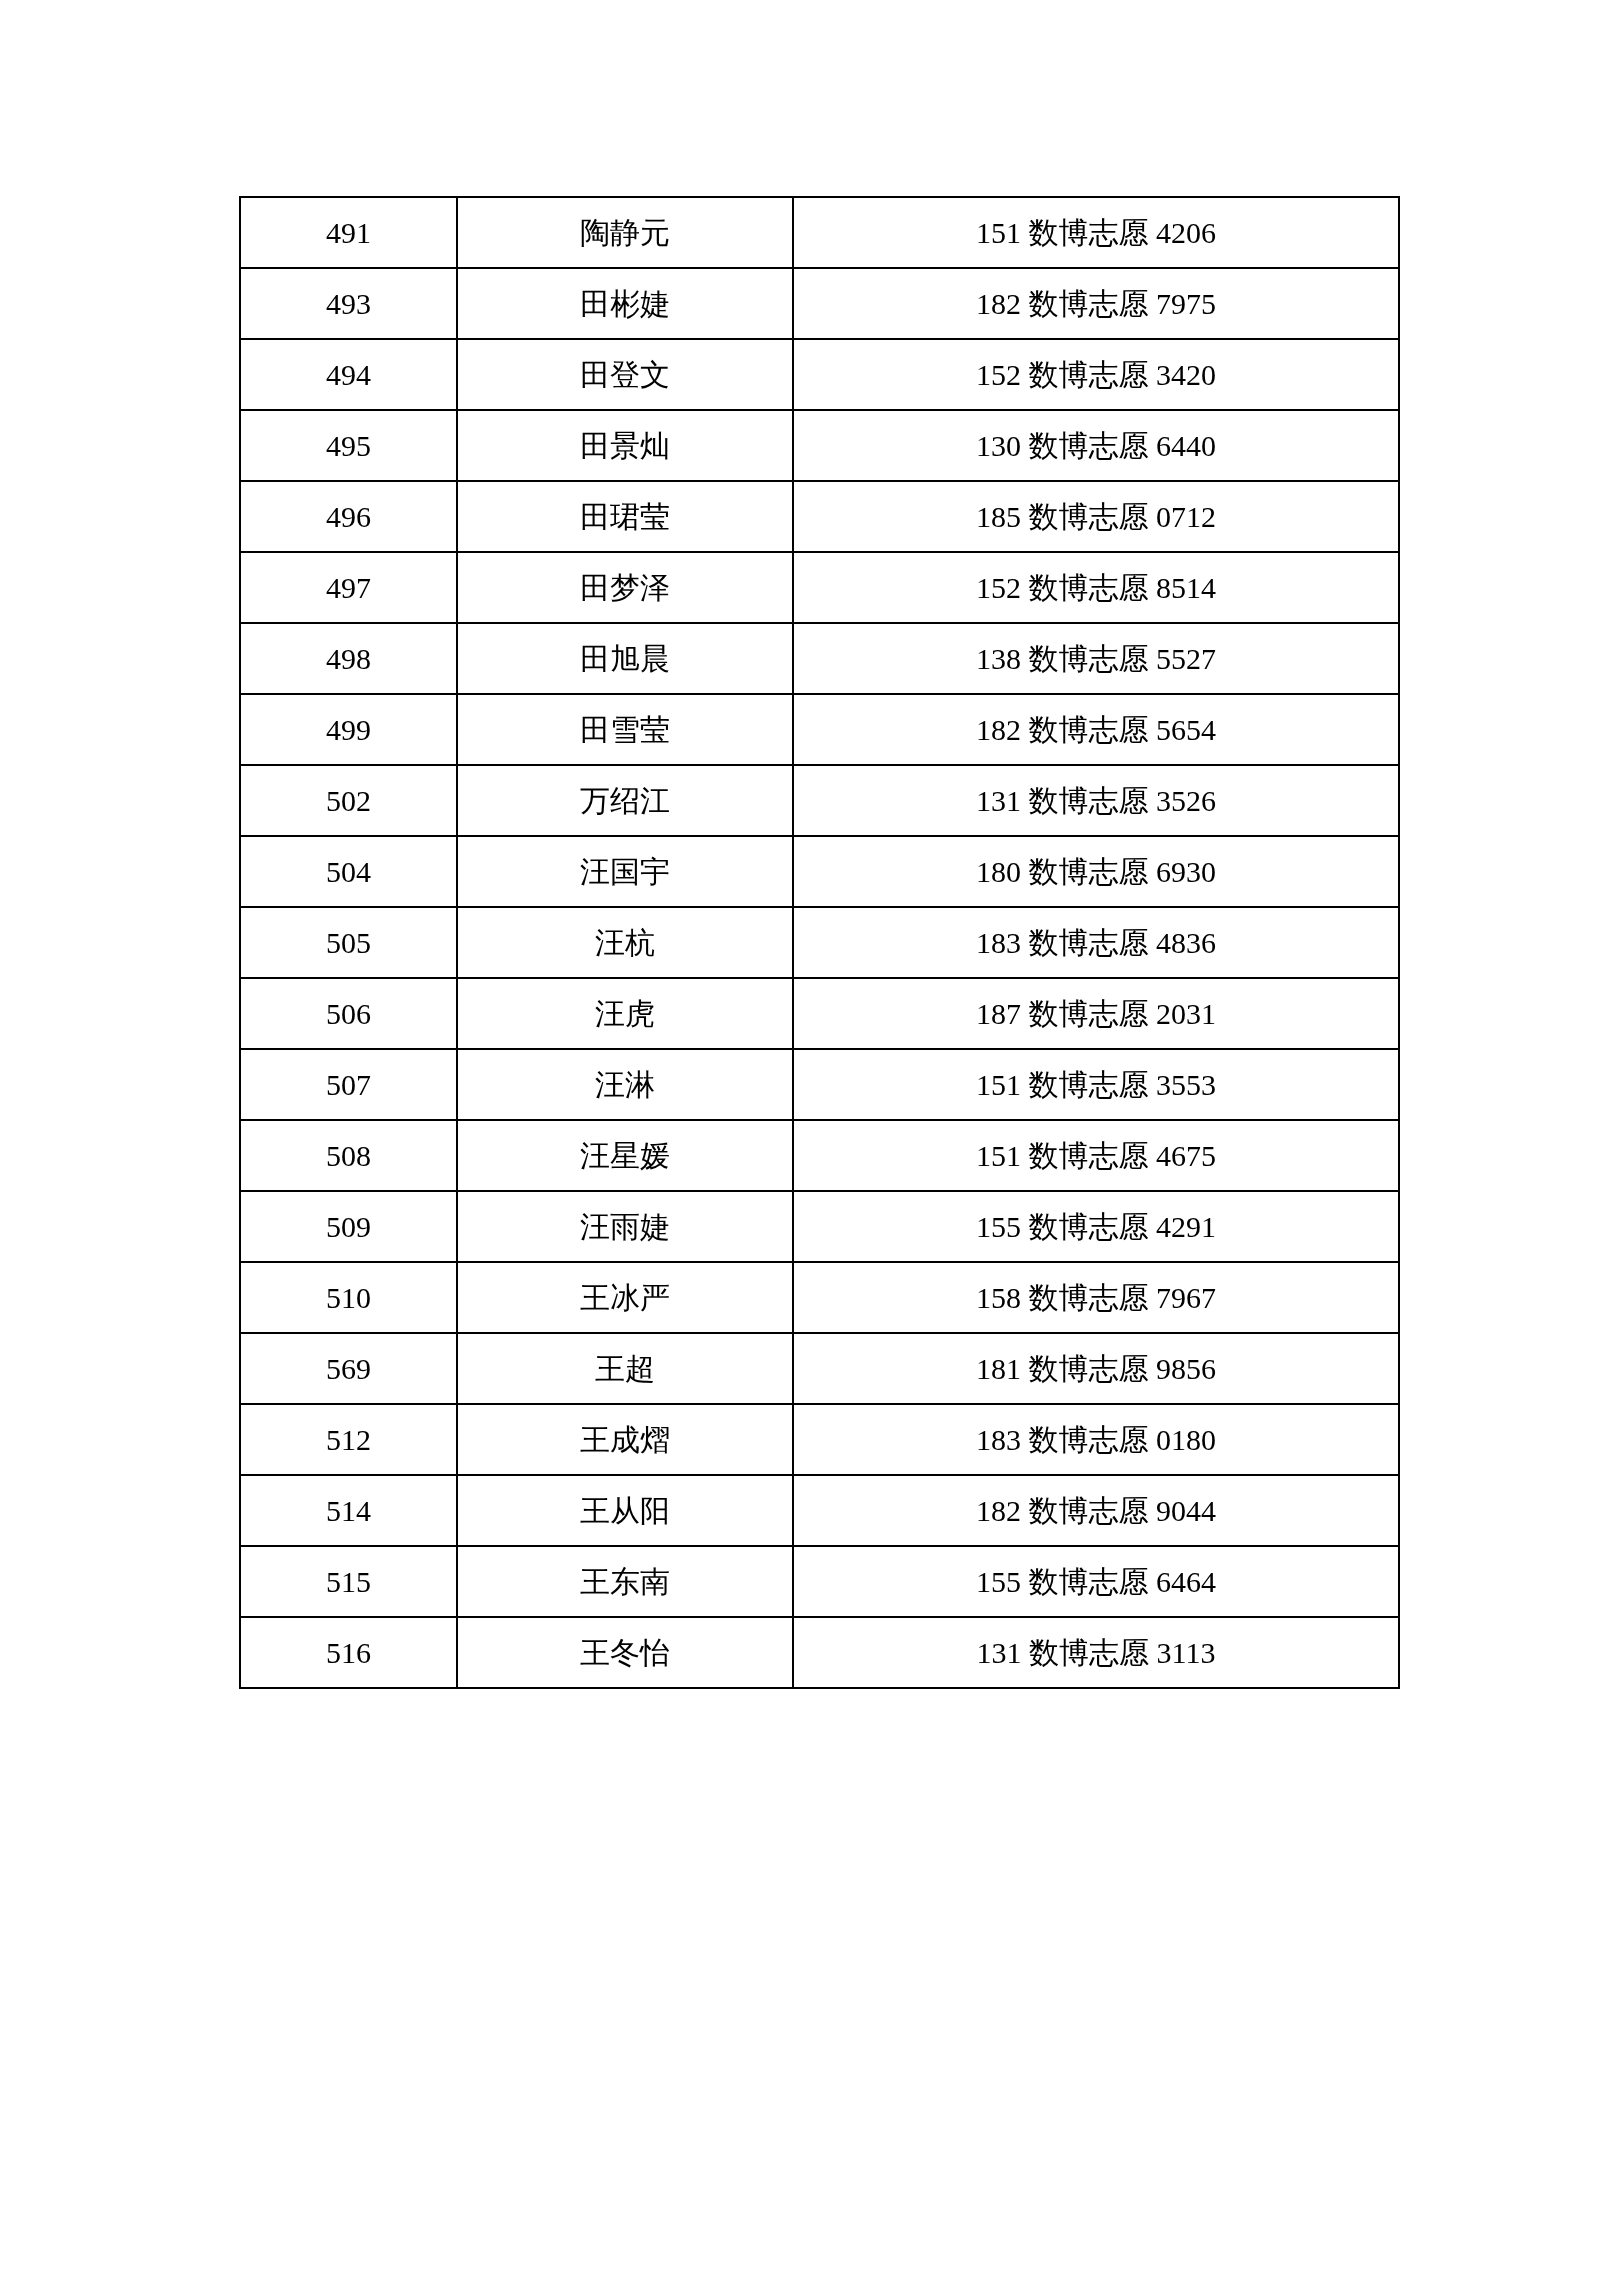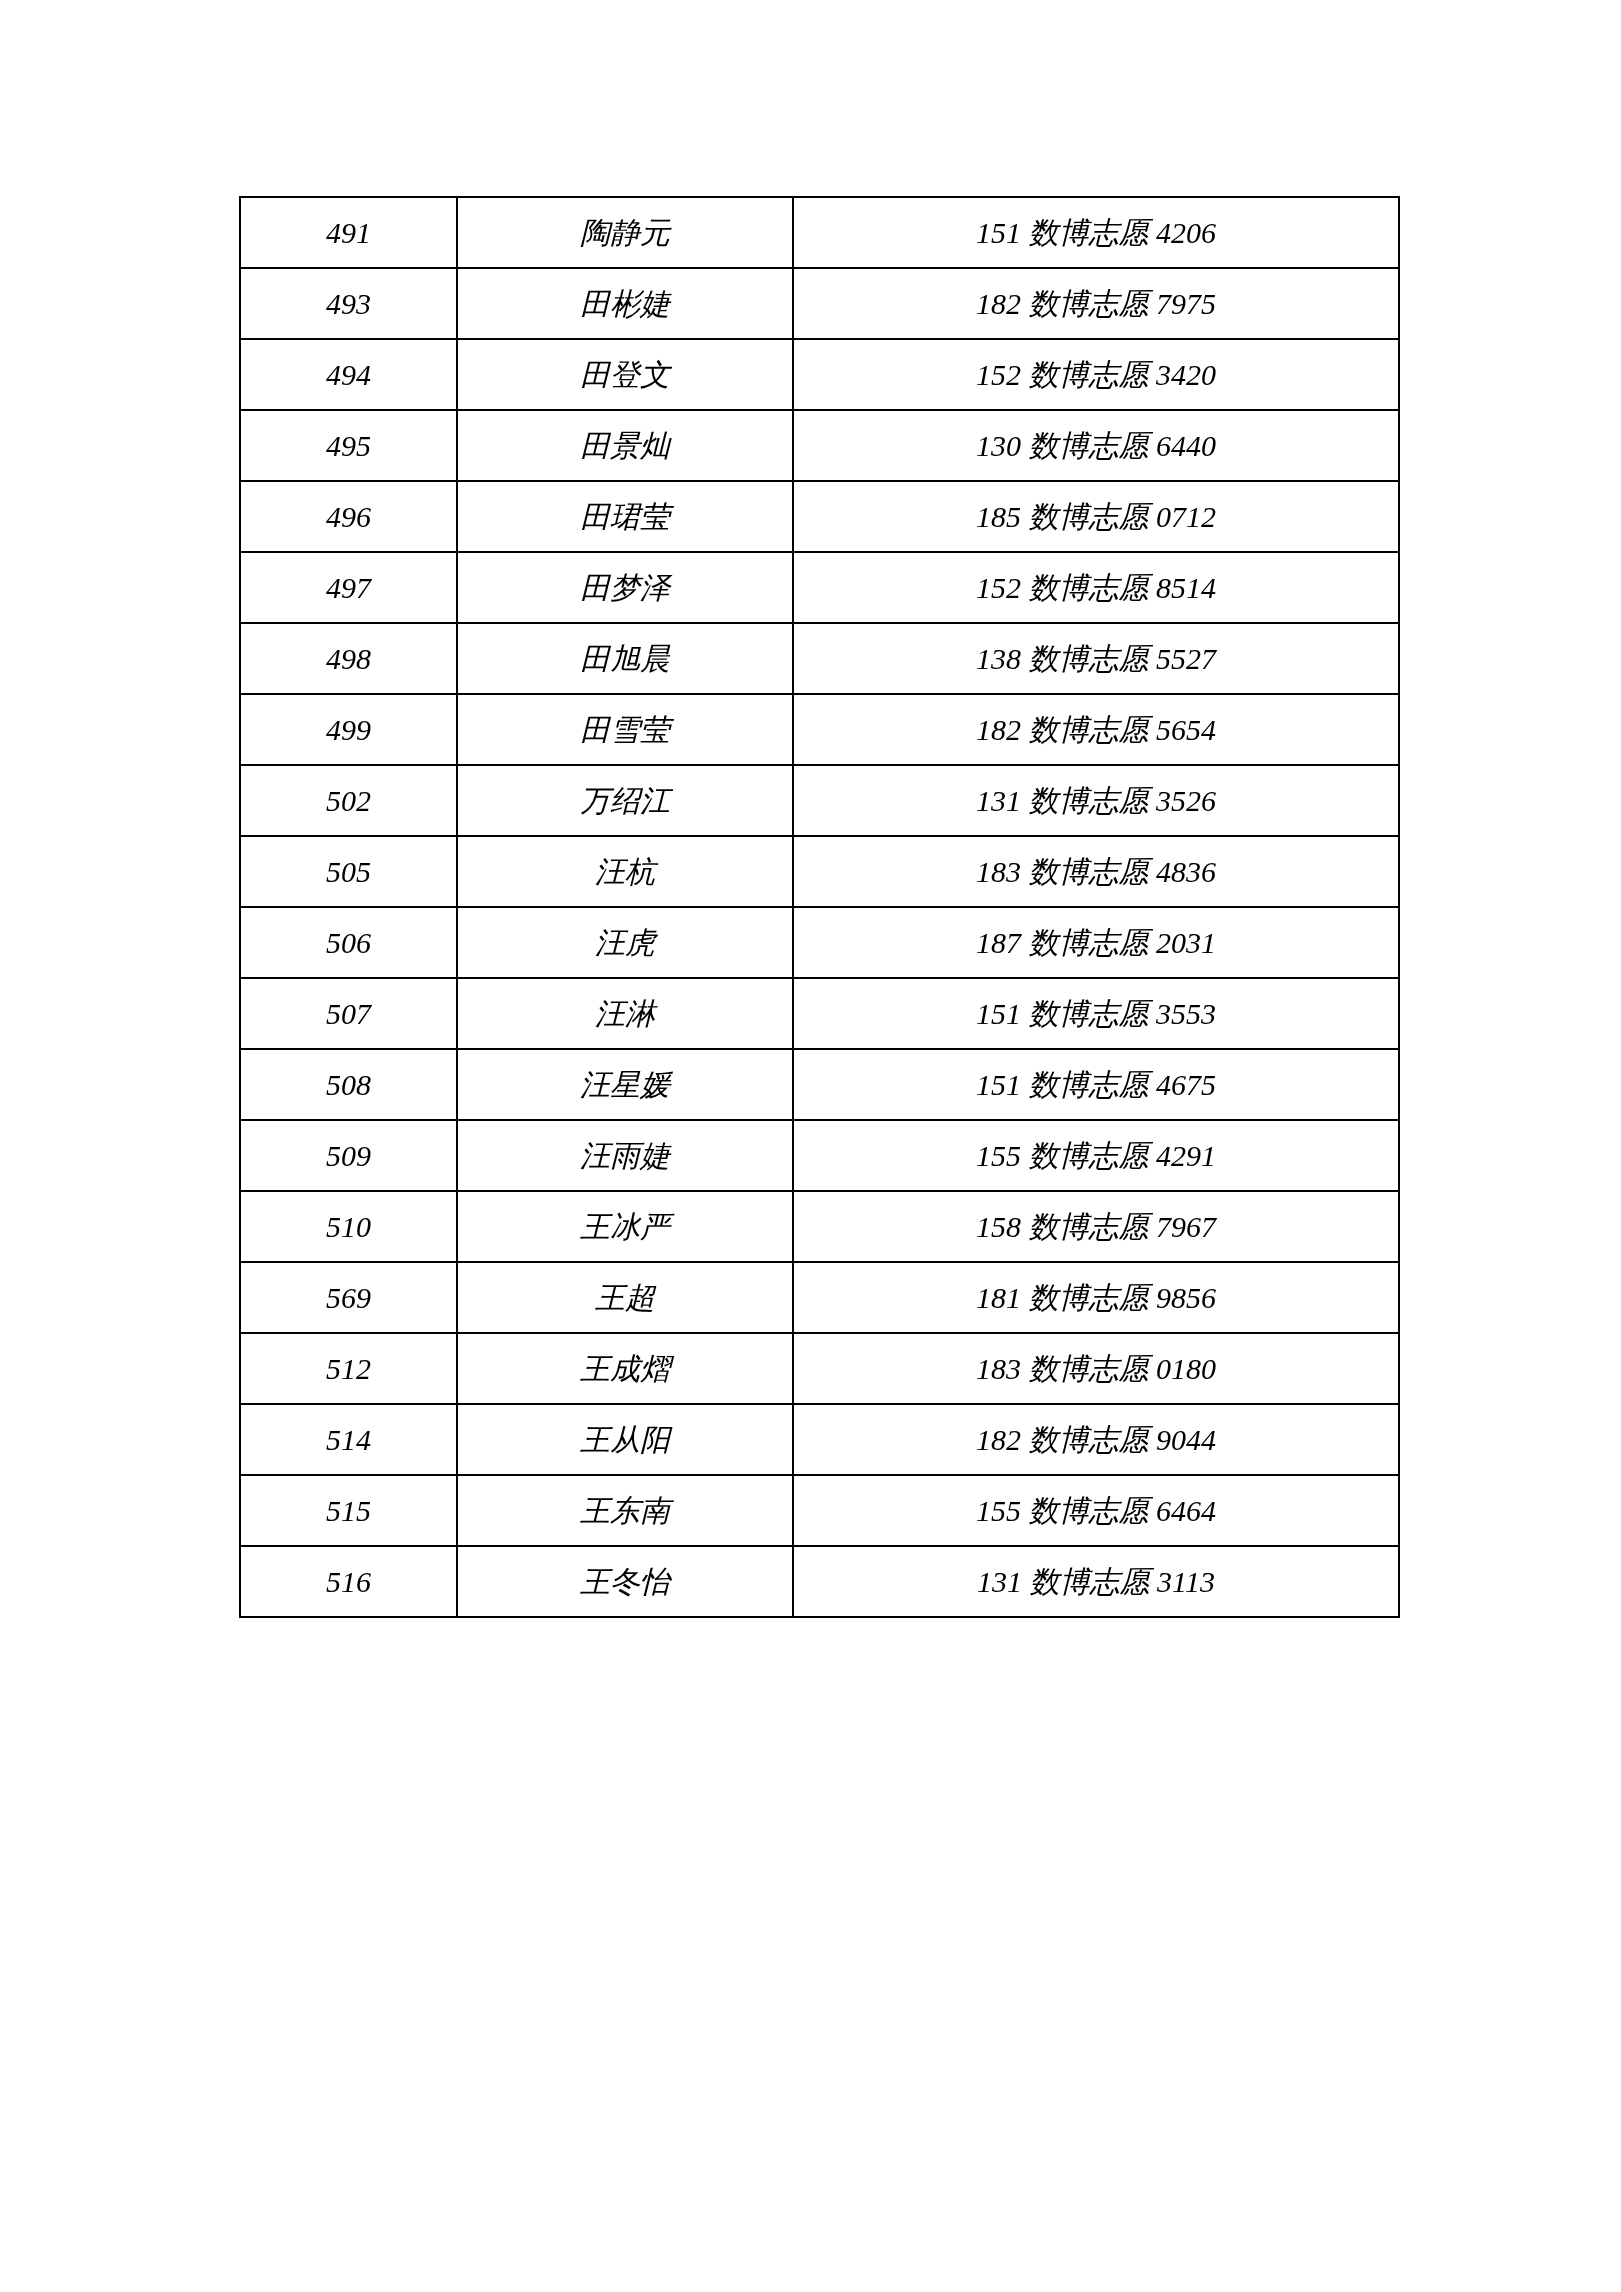--- a/index.html
+++ b/index.html
@@ -8,21 +8,20 @@
     background: #ffffff;
   }
   .sheet {
     position: relative;
     width: 1621px;
     height: 2293px;
     background: #ffffff;
     font-family: "Liberation Serif", "DejaVu Serif", serif;
     color: #000000;
     overflow: hidden;
-    font-style: italic;
   }
   table.roster {
     position: absolute;
     left: 239px;
     top: 196px;
     width: 1159px;
     border-collapse: collapse;
     table-layout: fixed;
   }
   table.roster td {
@@ -90,20 +89,25 @@
           <td>499</td>
           <td>田雪莹</td>
           <td>182 数博志愿 5654</td>
         </tr>
         <tr>
           <td>502</td>
           <td>万绍江</td>
           <td>131 数博志愿 3526</td>
         </tr>
         <tr>
+          <td>504</td>
+          <td>汪国宇</td>
+          <td>180 数博志愿 6930</td>
+        </tr>
+        <tr>
           <td>505</td>
           <td>汪杭</td>
           <td>183 数博志愿 4836</td>
         </tr>
         <tr>
           <td>506</td>
           <td>汪虎</td>
           <td>187 数博志愿 2031</td>
         </tr>
         <tr>

